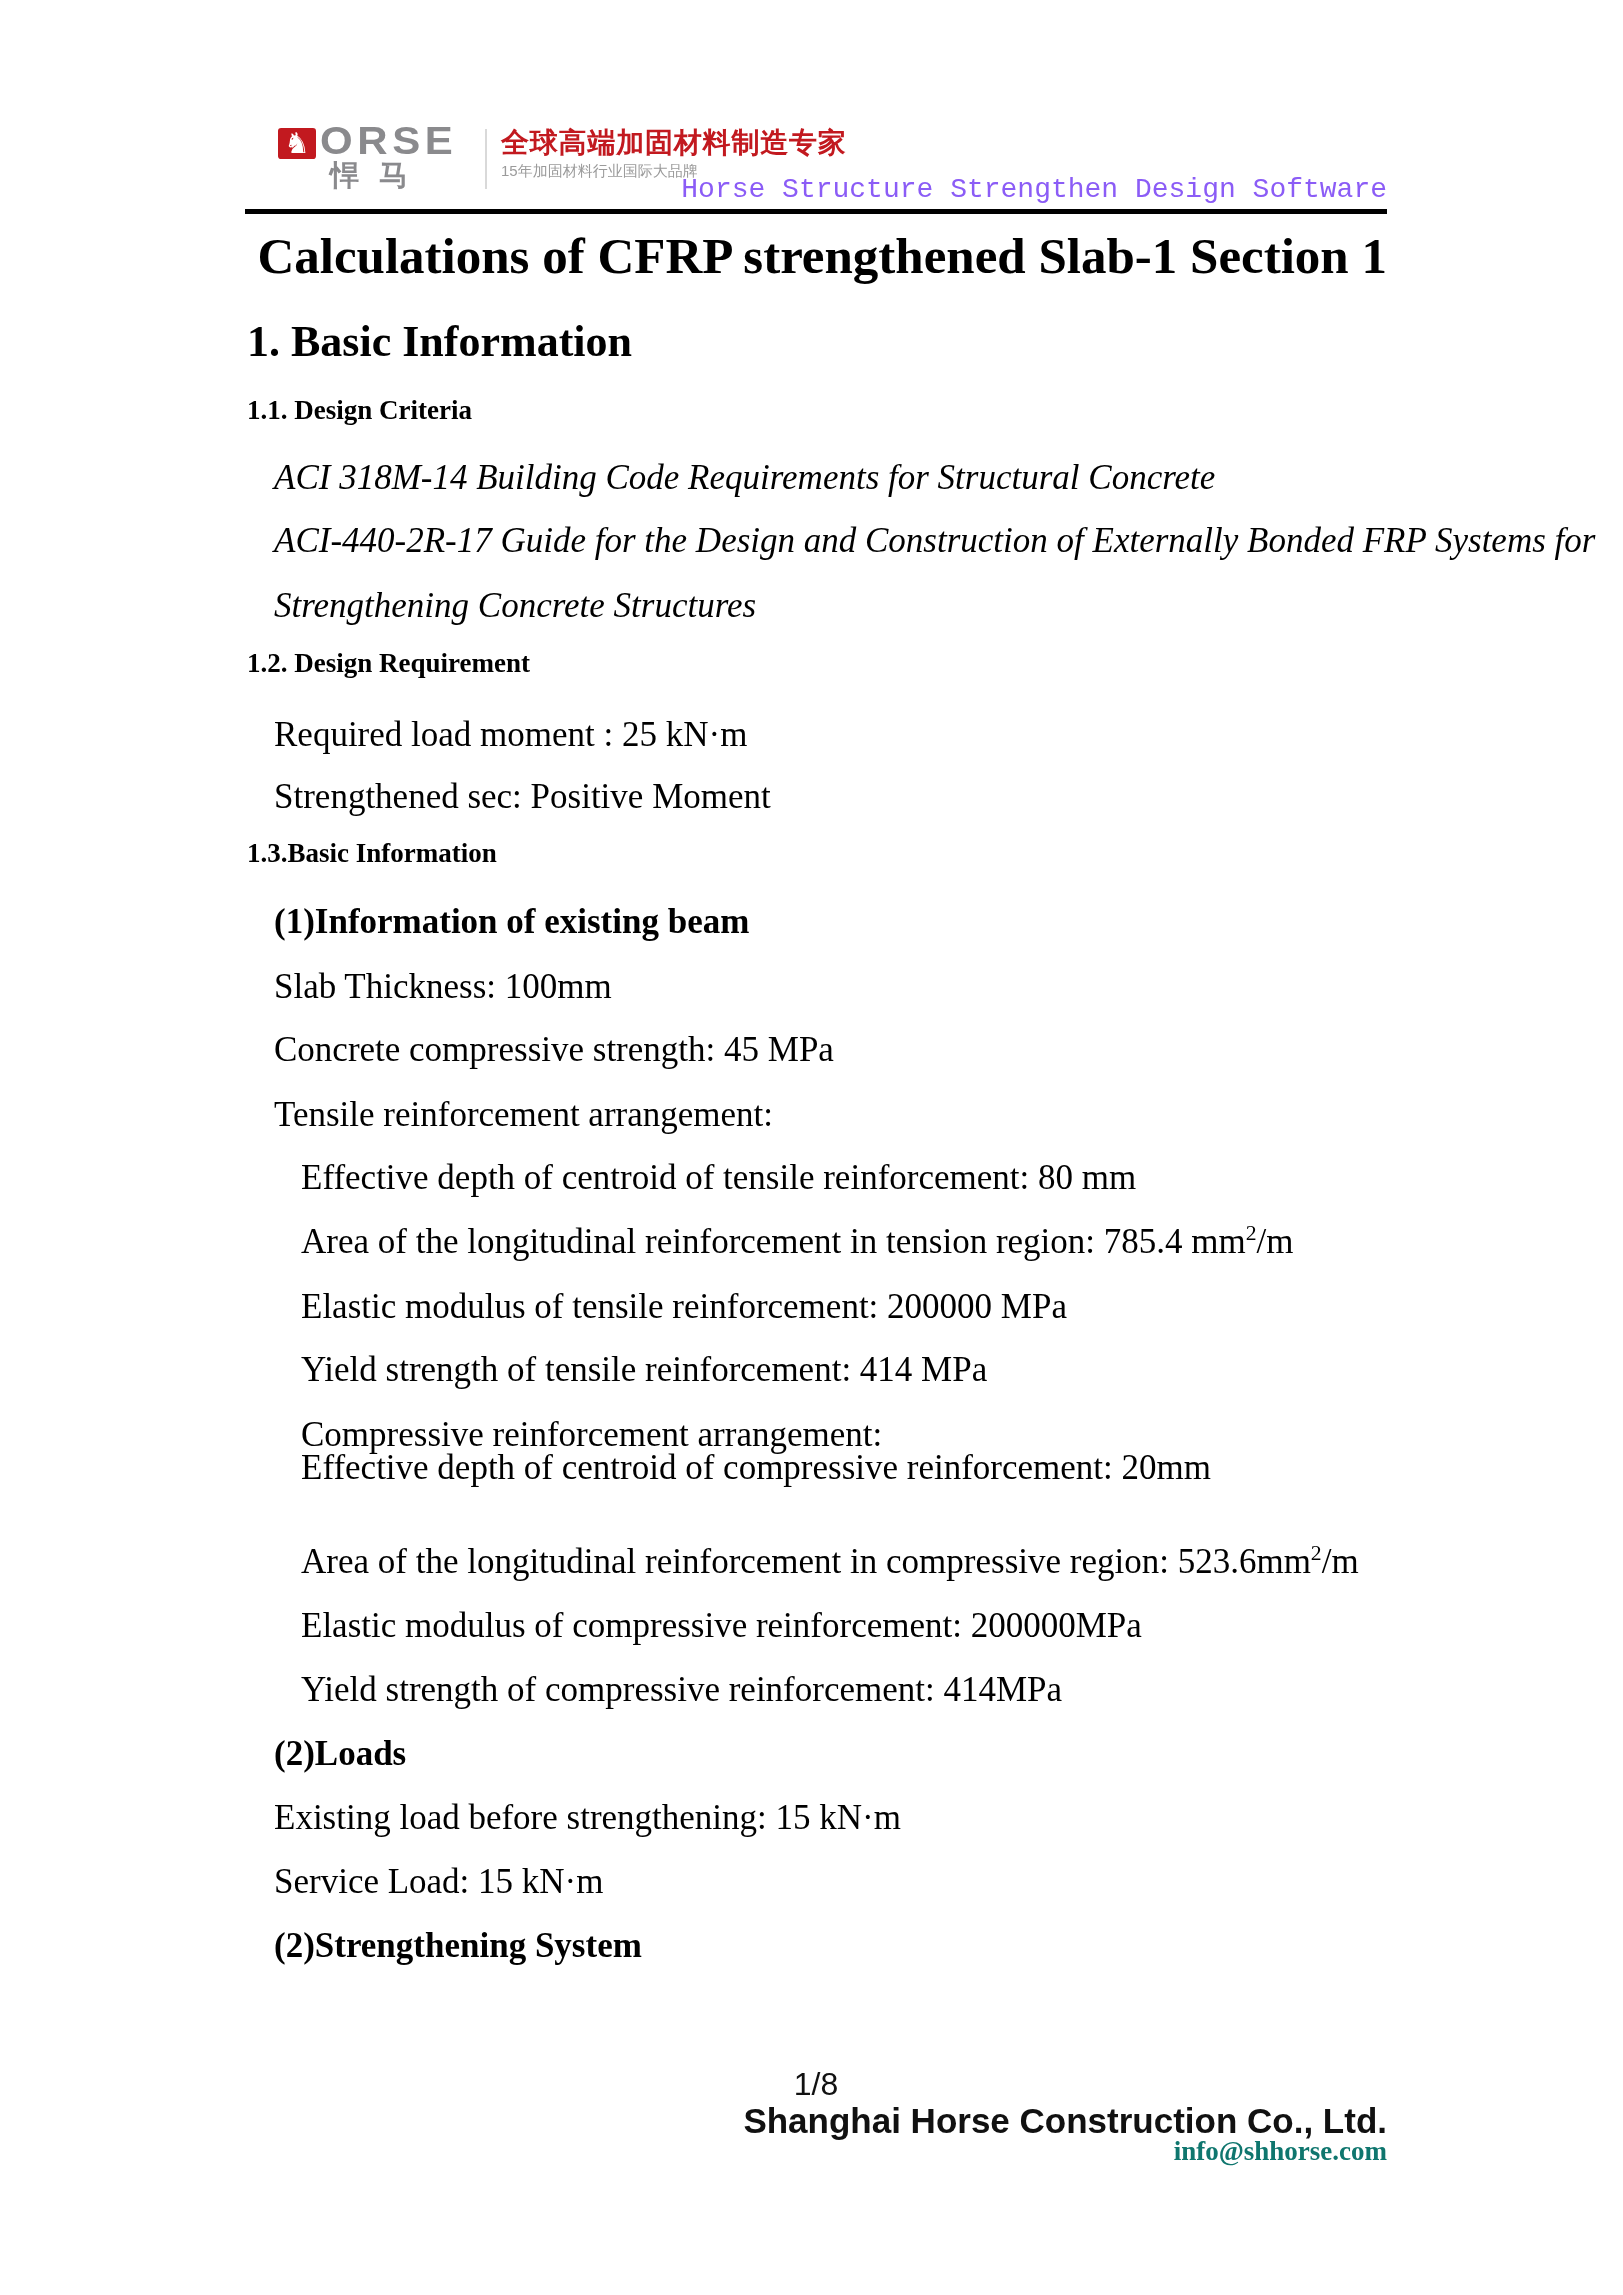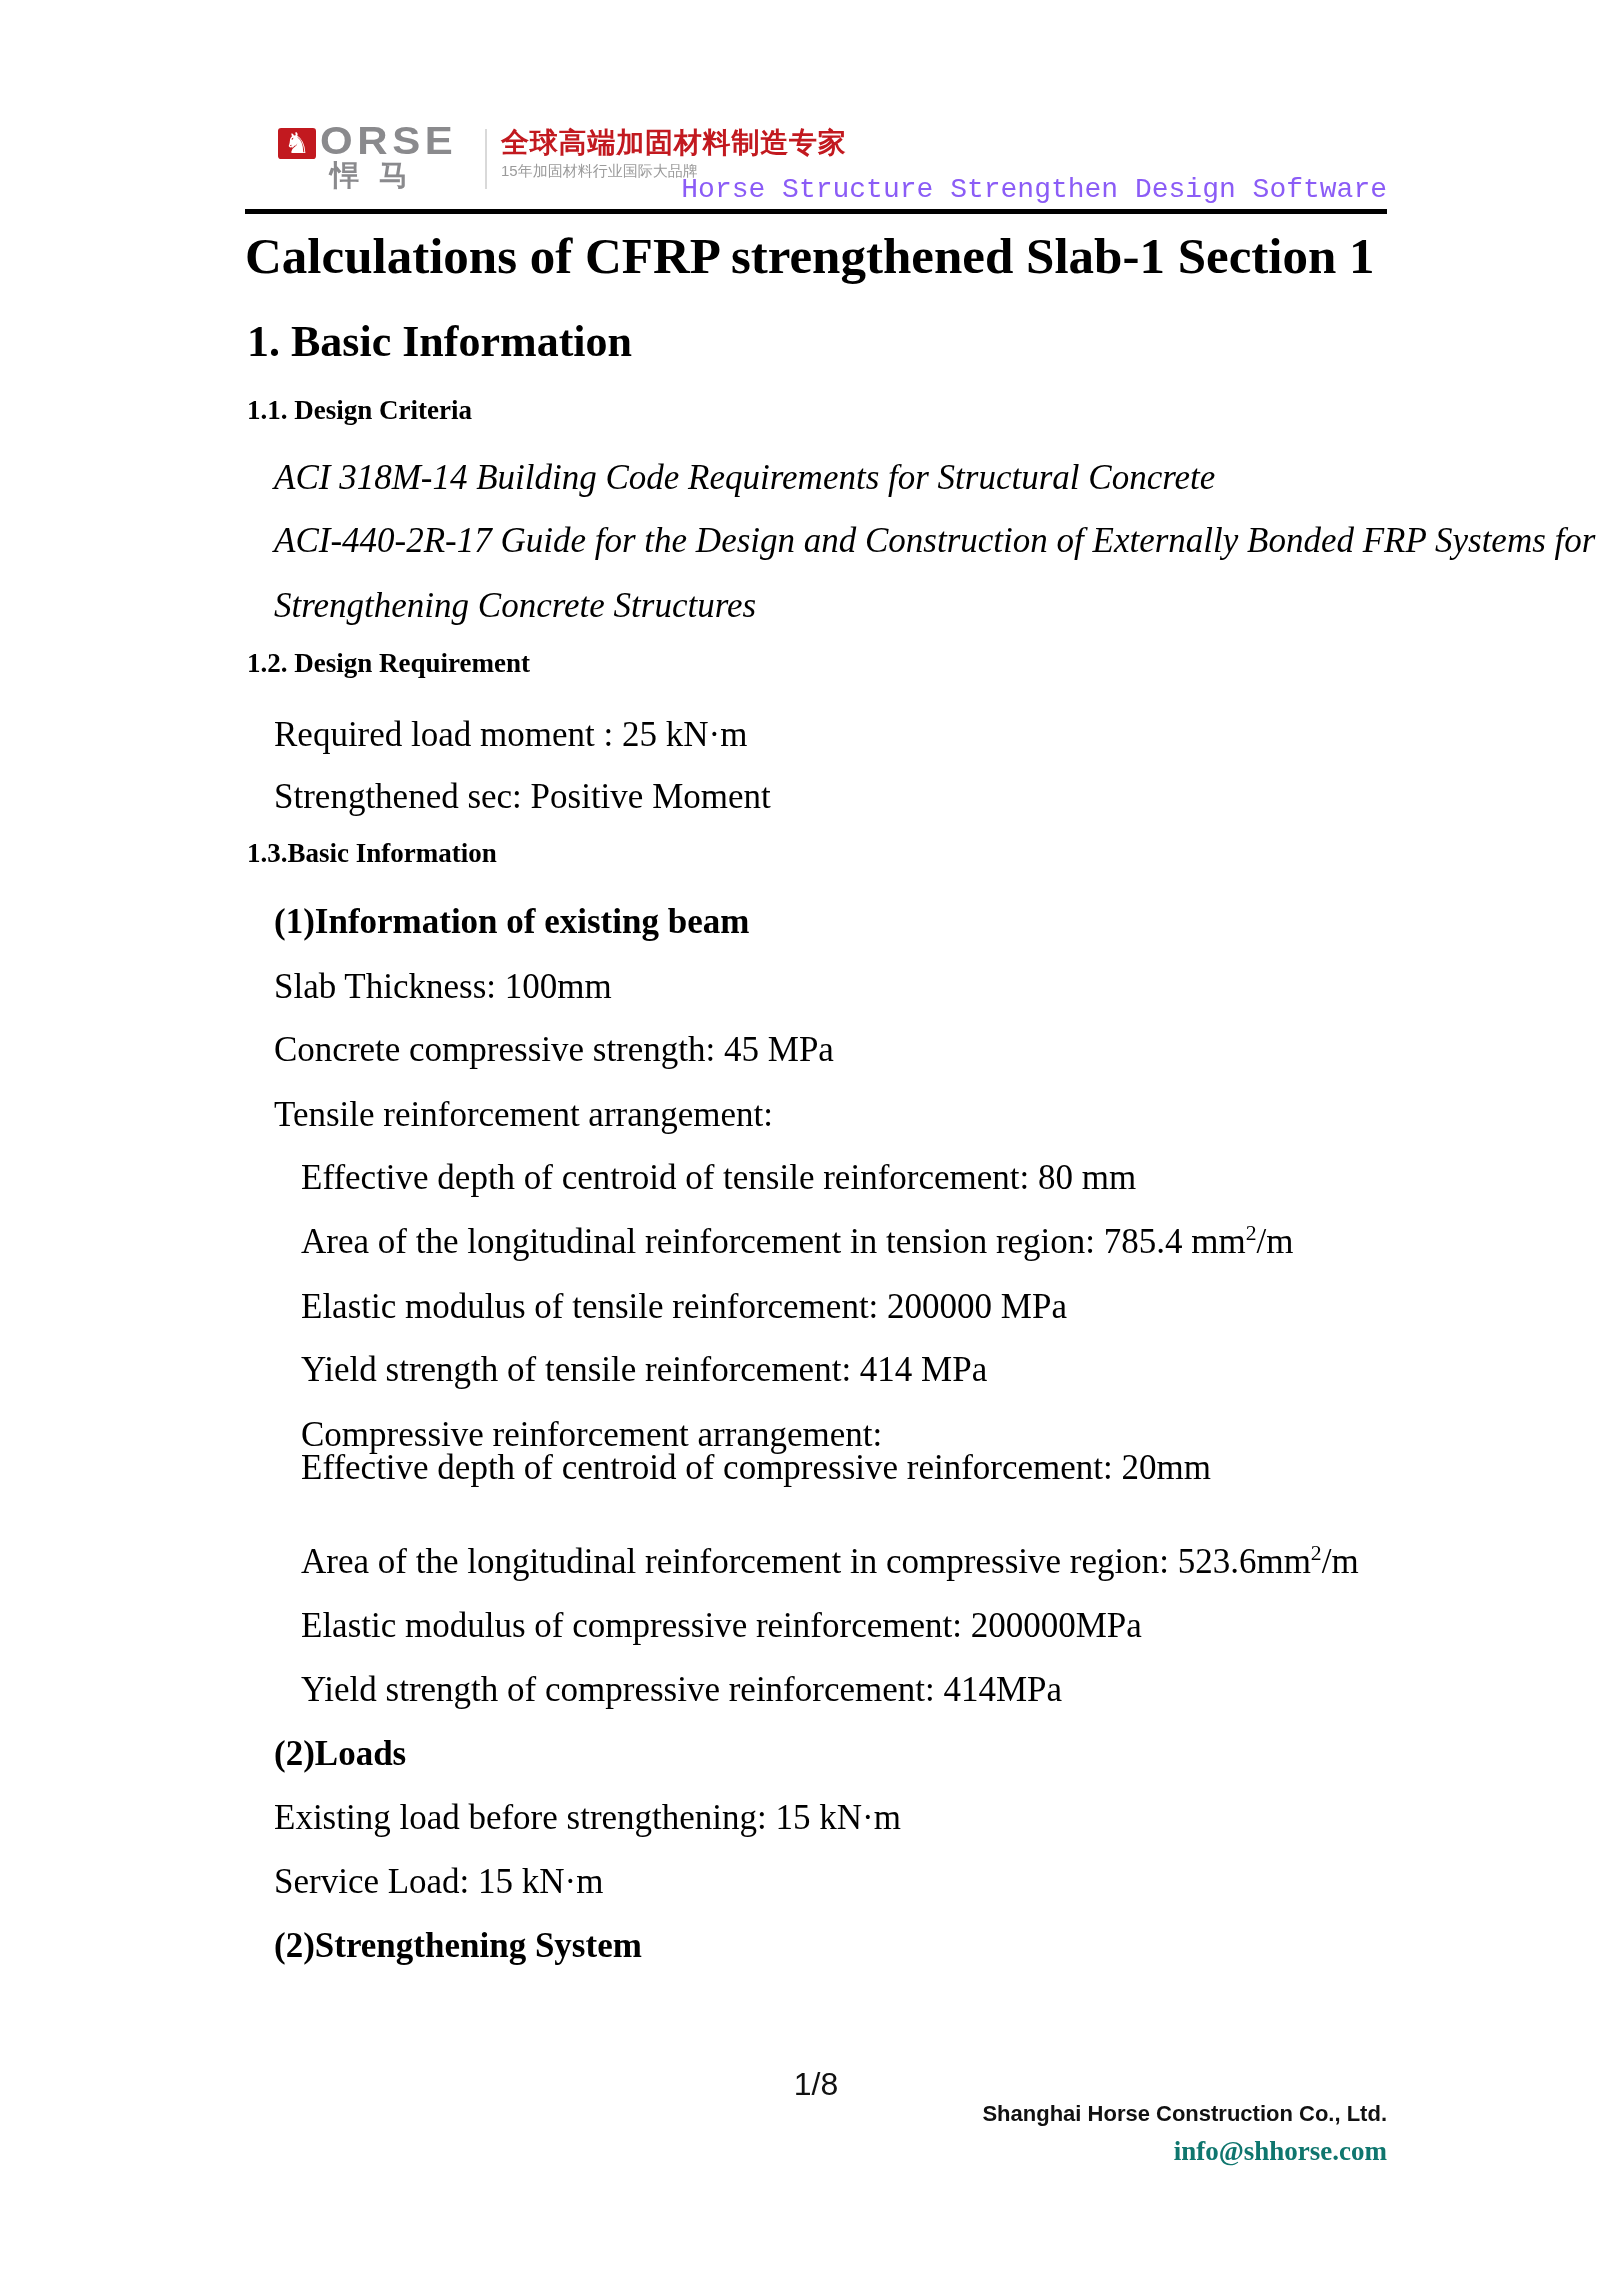--- a/index.html
+++ b/index.html
@@ -57,21 +57,21 @@
     font-size:28px;line-height:29px;font-weight:400;color:#8b5cf6;
     white-space:nowrap;
   }
   .header-rule{
     position:absolute;left:245px;top:209px;width:1142px;height:5.4px;
     background:#000;
   }
   
   .doc-title{
     position:absolute;left:245px;top:227px;width:1142px;
-    text-align:left;font-weight:700;font-size:51px;line-height:1.15;
+    text-align:right;font-weight:700;font-size:51px;line-height:1.15;
     white-space:nowrap;
   }
   .h1{
     position:absolute;left:247px;top:317px;
     font-weight:700;font-size:44px;line-height:1.15;white-space:nowrap;
   }
   .h2{
     position:absolute;left:247px;
     font-weight:700;font-size:27px;line-height:1.15;white-space:nowrap;
   }
@@ -85,21 +85,21 @@
   .line sup{font-size:0.62em;line-height:0;vertical-align:super;}
   
   .footer-page{
     position:absolute;left:245px;top:2066px;width:1142px;text-align:center;
     font-family:"Liberation Sans","DejaVu Sans",sans-serif;
     font-size:32px;font-weight:500;color:#111;
   }
   .footer-company{
     position:absolute;left:245px;top:2101px;width:1142px;text-align:right;
     font-family:"Liberation Sans","DejaVu Sans",sans-serif;
-    font-size:22px;font-weight:600;color:#111;white-space:nowrap;
+    font-size:35px;font-weight:600;color:#111;white-space:nowrap;
   }
   .footer-email{
     position:absolute;left:245px;top:2136px;width:1142px;text-align:right;
     font-family:Liberation Serif, serif;
     font-size:27px;font-weight:600;color:#0f766e;white-space:nowrap;
   }
 </style>
 </head>
 <body>
 

